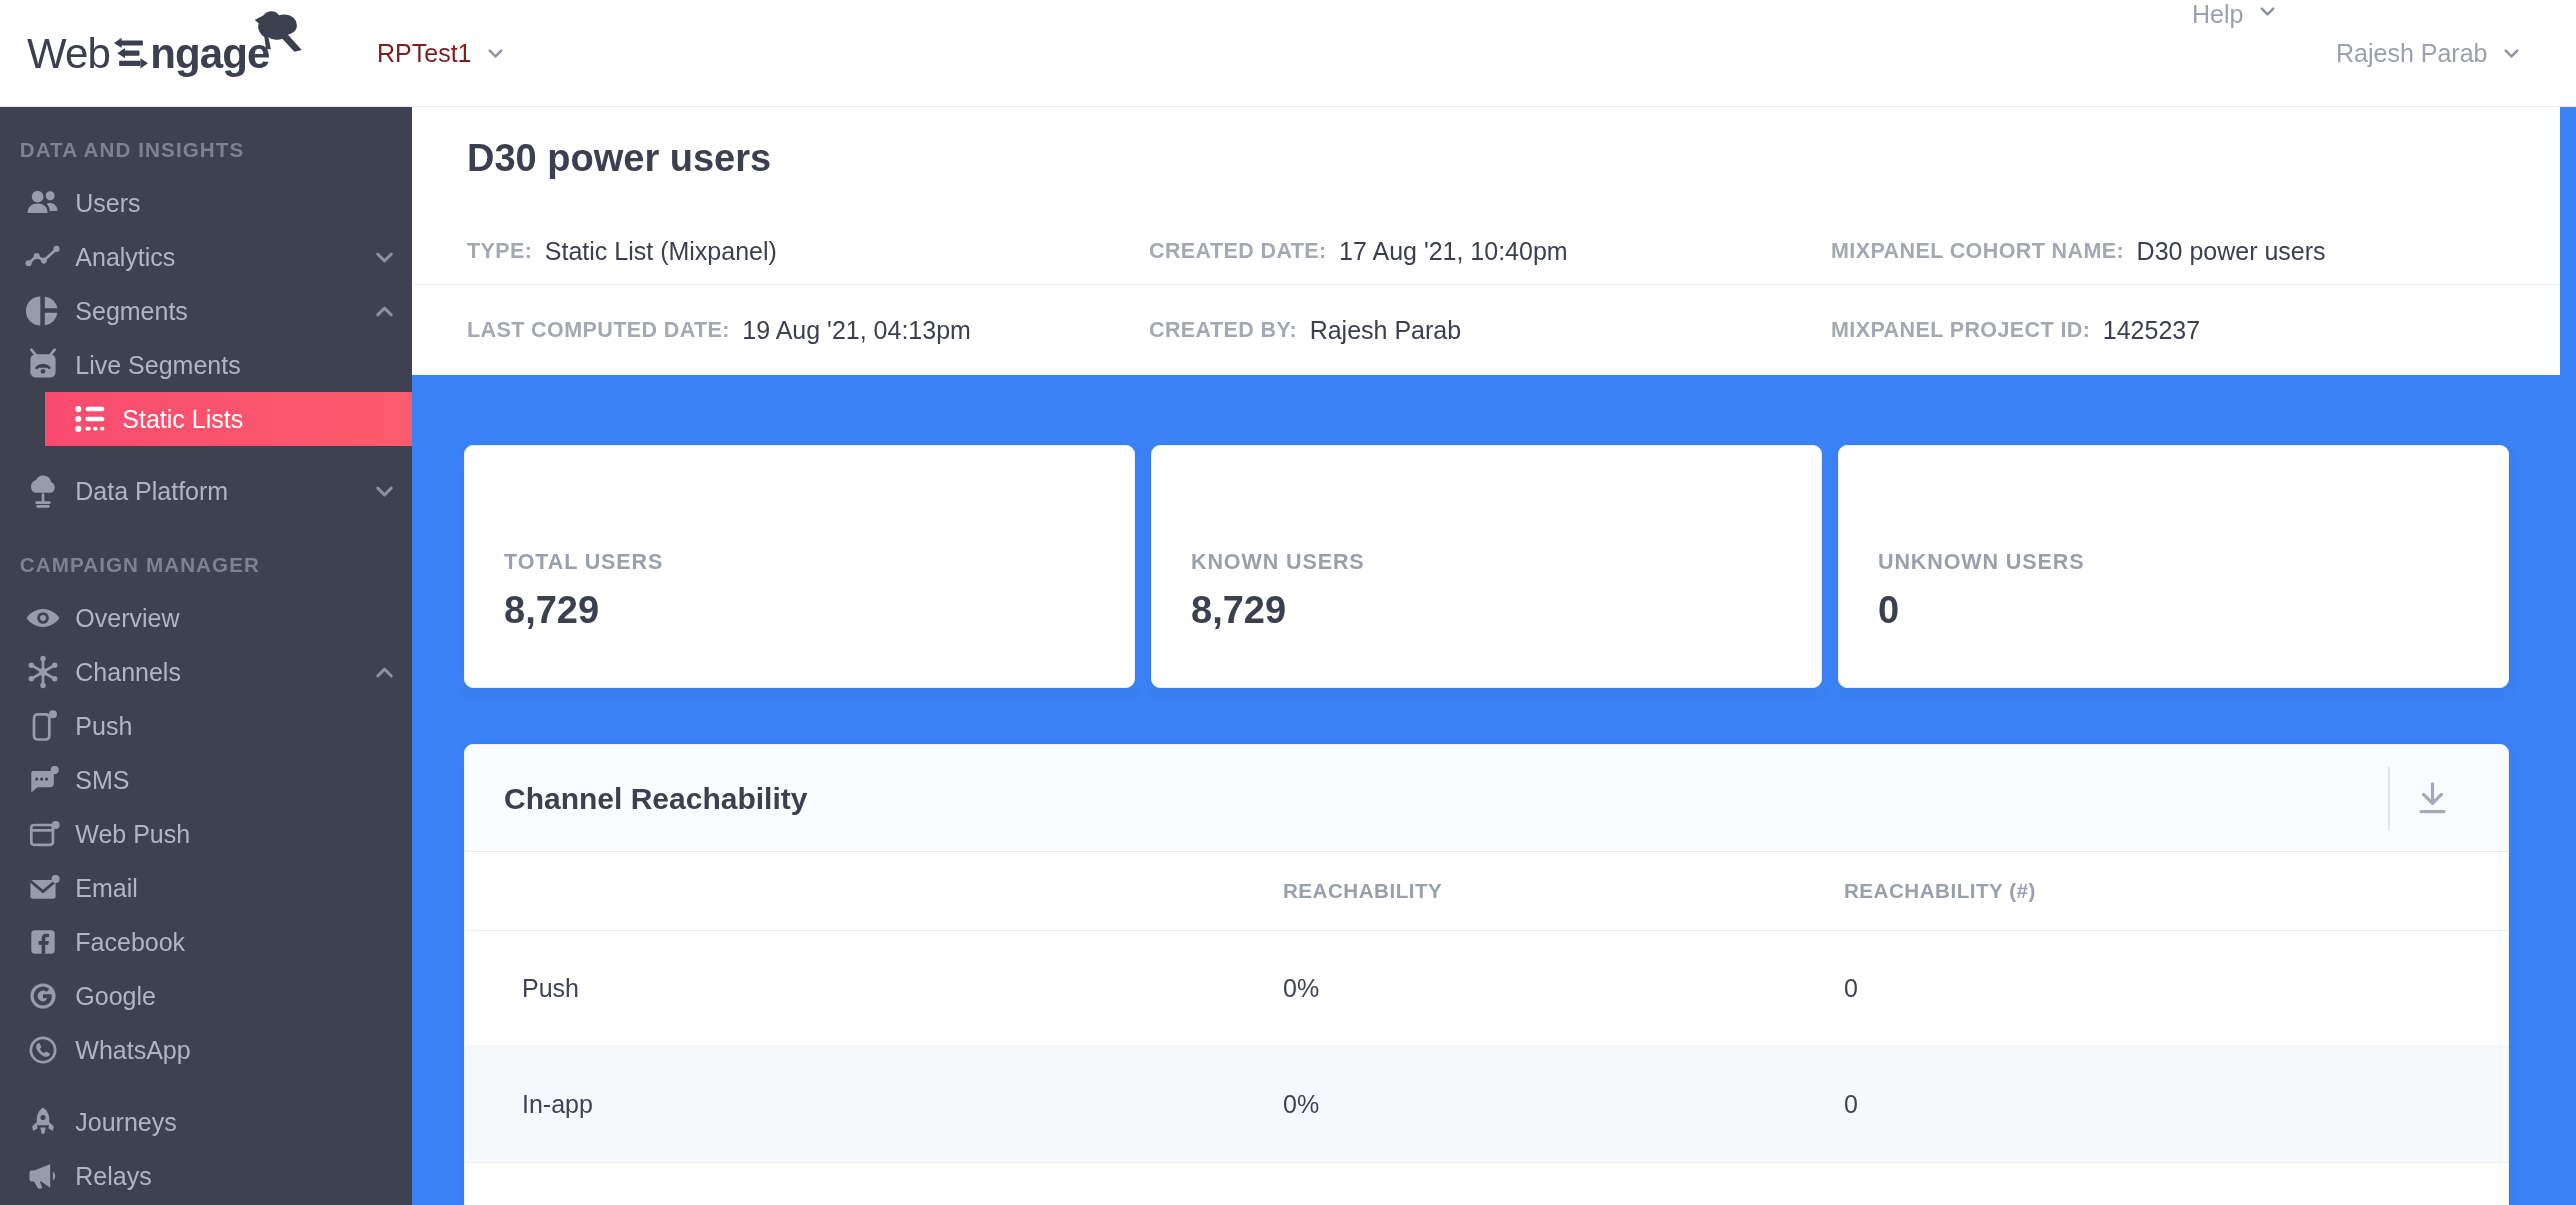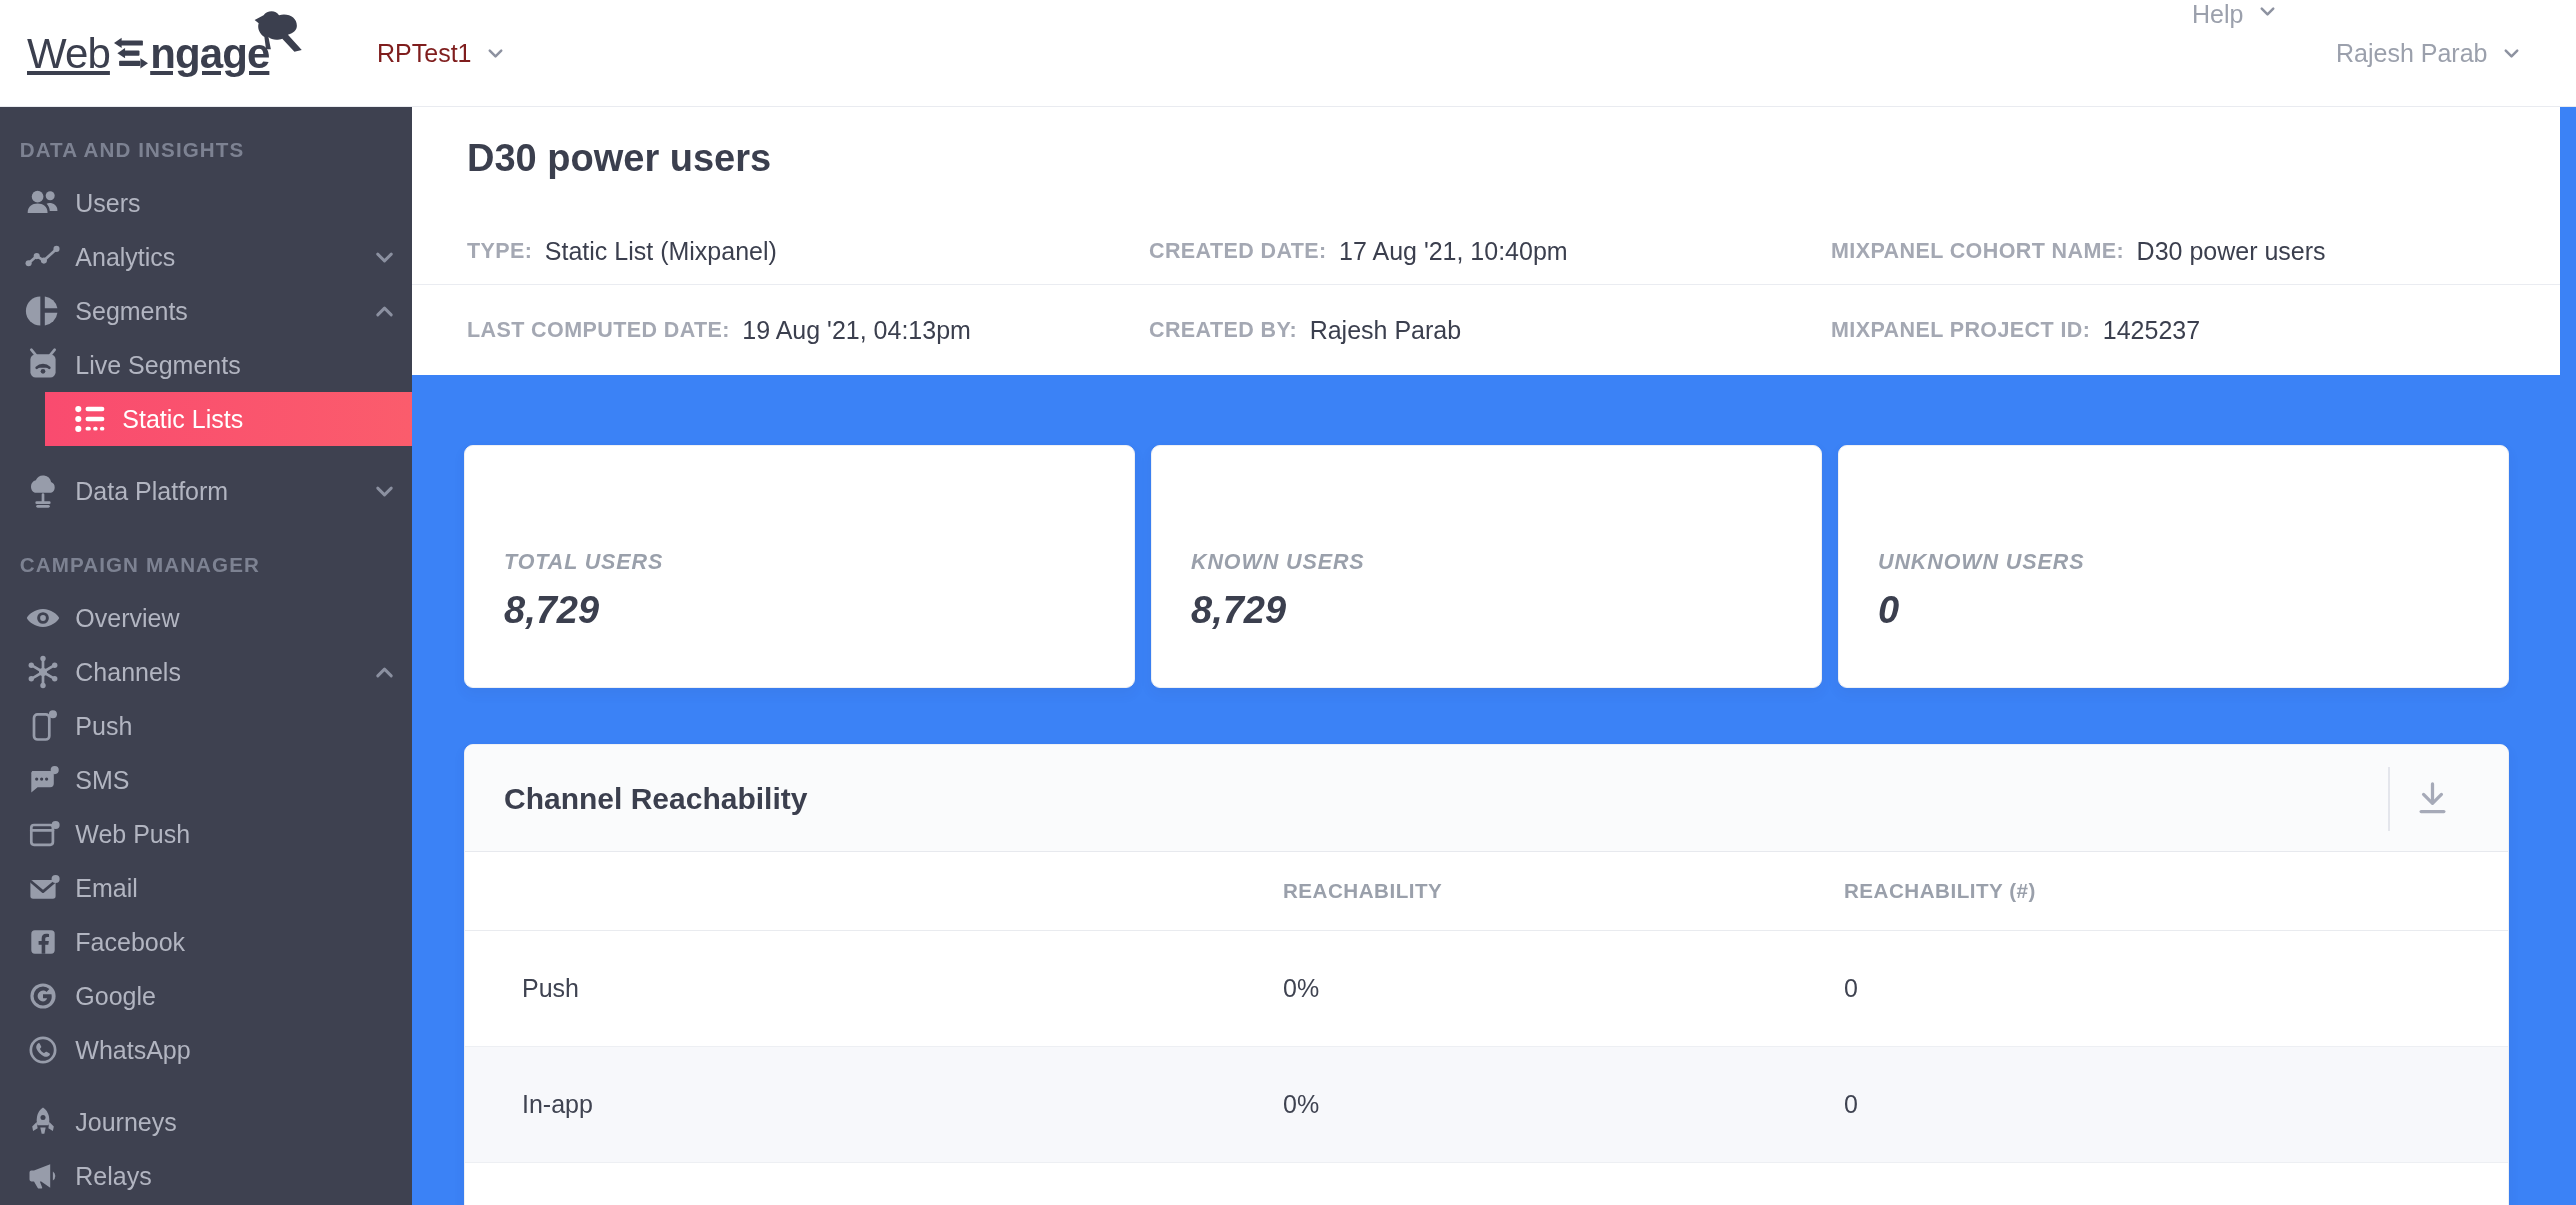--- a/index.html
+++ b/index.html
@@ -11,21 +11,21 @@
   }
   .app { position: relative; width: 2576px; height: 1206px; }
 
   
   .topbar {
     position: absolute; top: 0; left: 0; width: 2576px; height: 107px;
     background: #ffffff; border-bottom: 1.8px solid #e9ebf0; z-index: 5;
   }
   .brand {
     position: absolute; left: 27px; top: 0; height: 107px;
-    display: flex; align-items: center; cursor: pointer; text-decoration: underline;
+    display: flex; align-items: center; cursor: pointer;
   }
   .brand-word { position: relative; display: flex; align-items: center; font-size: 42px; color: #3b3f4e; }
   .brand-web { font-weight: 400; letter-spacing: -0.9px; }
   .brand-ngage { font-weight: 800; letter-spacing: -0.9px; }
   .brand-e { margin: 0 2.7px 0 3.6px; position: relative; top: 0.9px; }
   .brand-bird { position: absolute; right: -36px; top: -23px; }
 
   .ws-switcher {
     position: absolute; left: 377px; top: 0; height: 107px;
     display: flex; align-items: center; gap: 12.5px; cursor: pointer;
@@ -76,21 +76,21 @@
   .page-head { position: absolute; top: 0; left: 0; width: 2148px; height: 268px; background: #ffffff; }
   .page-title { position: absolute; left: 55px; top: 30px; font-size: 38px; font-weight: 700; color: #3b3f4e; }
   .meta-row { position: absolute; left: 0; right: 0; display: flex; align-items: center; padding-left: 55px; }
   .meta-row.r1 { top: 112px; height: 65px; }
   .meta-row.r2 { top: 177px; height: 91px; border-top: 1.8px solid #eaecf1; }
   .m-col1 { width: 682px; } .m-col2 { width: 682px; } .m-col3 { flex: 1; }
   .m-label { font-size: 21.5px; font-weight: 700; color: #a4a8b3; letter-spacing: 0.4px; margin-right: 12.5px; }
   .m-value { font-size: 25px; color: #3b3f4e; }
   .m-pair { display: flex; align-items: center; }
 
-  .stats { position: absolute; top: 338px; left: 52px; width: 2045px; display: flex; gap: 16px; font-style: italic; }
+  .stats { position: absolute; top: 338px; left: 52px; width: 2045px; display: flex; gap: 16px; }
   .stat-card {
     flex: 1; height: 243px; background: #ffffff; border-radius: 9px;
     border: 0.9px solid #eef0f4; box-shadow: 0 5.4px 12.5px rgba(45,55,90,0.06);
     padding: 104px 0 0 39px;
   }
   .stat-label { font-size: 21.5px; font-weight: 700; color: #9aa0ab; letter-spacing: 0.9px; }
   .stat-value { margin-top: 14.3px; font-size: 38px; font-weight: 600; color: #3b3f4e; }
 
   .panel {
     position: absolute; top: 637px; left: 52px; width: 2045px; height: 501px;

